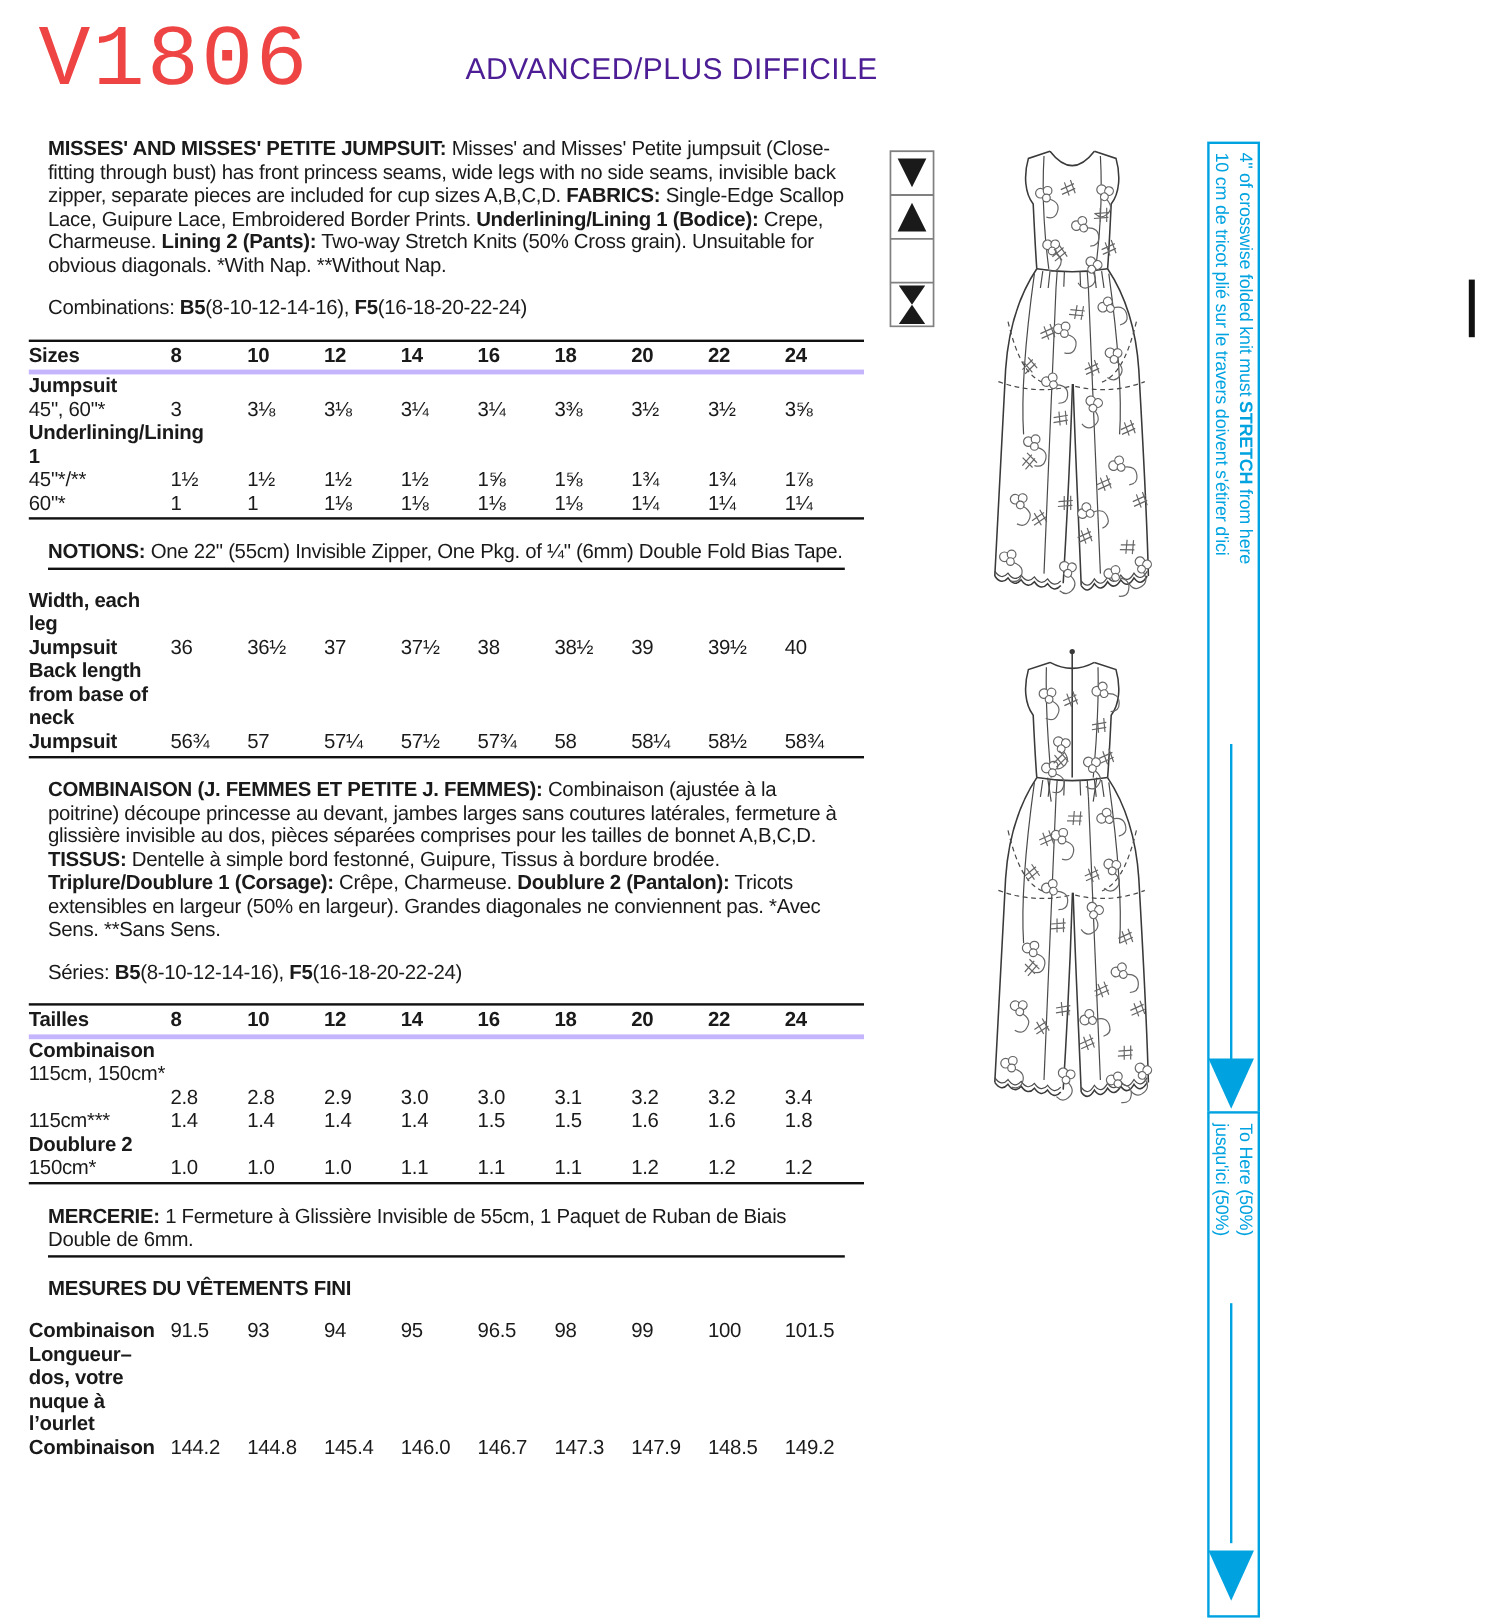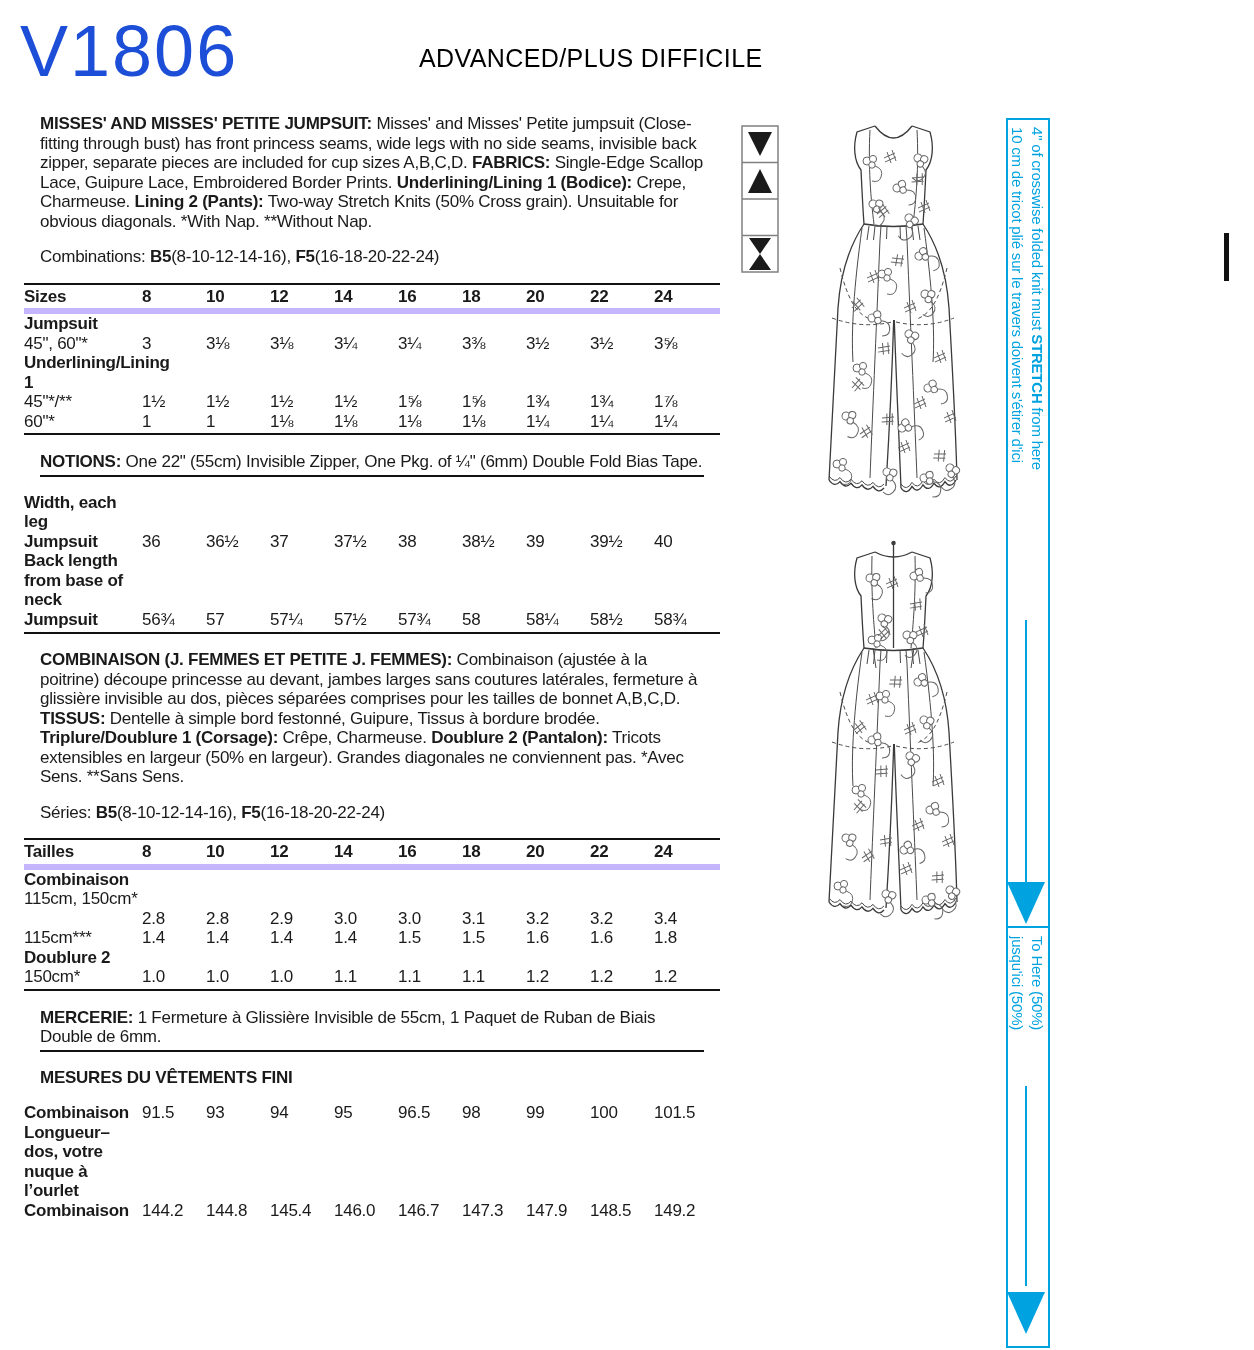--- a/index.html
+++ b/index.html
@@ -4,38 +4,38 @@
 <style>
   html,body{margin:0;padding:0}
   body{
     width:1254px;height:1350px;background:#fff;position:relative;overflow:hidden;
     font-family:"Liberation Sans",sans-serif;color:#1a1a1a;
     -webkit-font-smoothing:antialiased;
   }
   .b{font-weight:700}
   
   .pattern-number{
-    position:absolute;left:20px;top:10px;
-    font-family:Liberation Sans, sans-serif;font-size:72px;letter-spacing:2px;color:#1d4ed8;
+    position:absolute;left:32px;top:10px;
+    font-family:Liberation Mono, monospace;font-size:72px;letter-spacing:2px;color:#ef4444;
   }
   .difficulty{
-    position:absolute;left:419px;top:44px;font-size:25px;letter-spacing:.4px;color:#000000;
+    position:absolute;left:388px;top:44px;font-size:25px;letter-spacing:.4px;color:#4c1d95;
   }
   
   .col{
     position:absolute;left:24px;top:98px;width:696px;
     font-size:17px;line-height:19.5px;letter-spacing:-.25px;
   }
   .col p{margin:16px}
   .desc{margin-bottom:22px}
   .combos{margin-bottom:11px}
   .series{margin-top:24px;margin-bottom:11px}
   .rule-b{border-bottom:2px solid #111;padding-bottom:3px}
   .t-row{display:grid;grid-template-columns:118px repeat(9,64px)}
-  .t-hdr{border-top:2px solid #111;border-bottom:6px solid #c4b5fd;padding:2px 0;font-weight:700}
+  .t-hdr{border-top:2px solid #111;border-bottom:4px solid #c4b5fd;padding:2px 0;font-weight:700}
   .tbl{padding-bottom:2px}
   .sec-title{font-weight:700}
   .fr-desc{margin-top:4px}
   .notions,.mercerie{padding-top:1px}
   
   .napbox{position:absolute;left:741px;top:125px}
   .front-view{position:absolute;left:782px;top:116px}
   .back-view{position:absolute;left:782px;top:540px}
   .gauge-box{position:absolute;border:2px solid var(--accent,#00a3e0);background:#fff}
   #gauge-top{left:1006px;top:118px;width:40px;height:808px}

